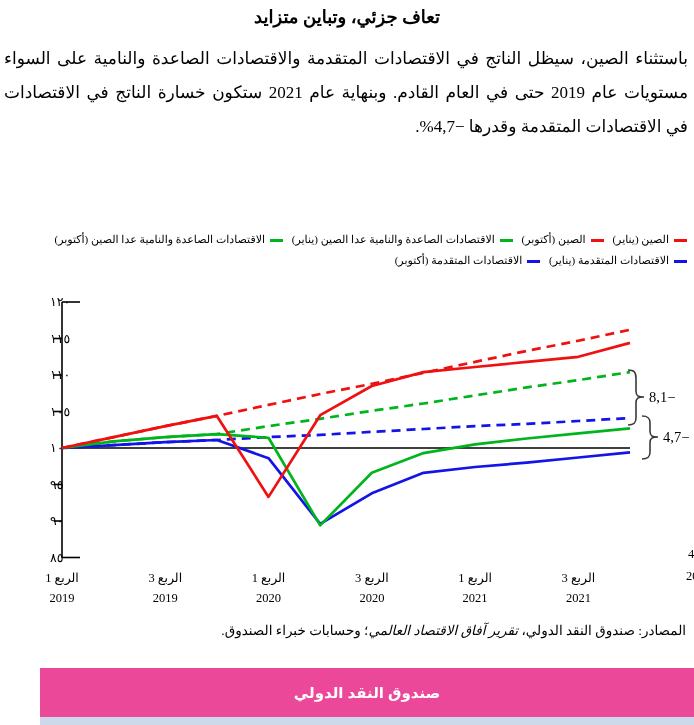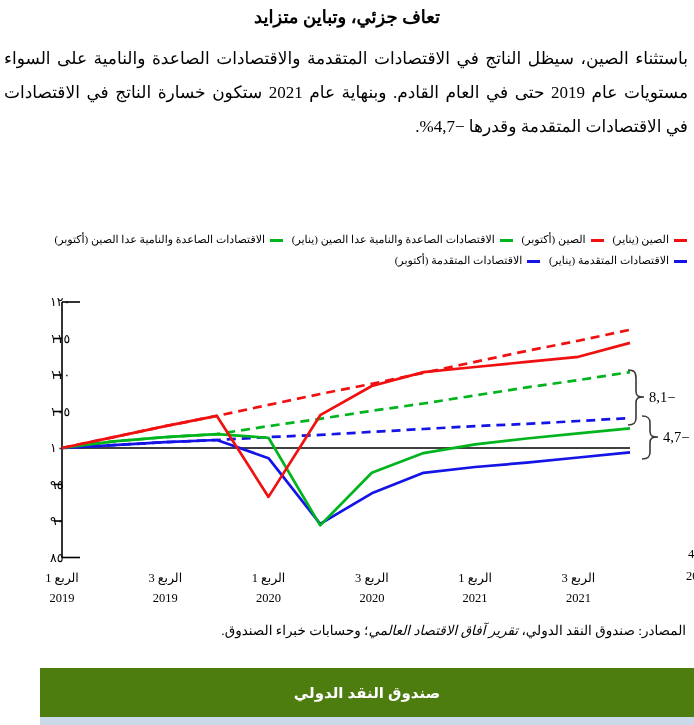--- a/index.html
+++ b/index.html
@@ -133,18 +133,18 @@
         <text class="rtl-text" x="688" y="268" text-anchor="end">الربع 4</text>
         <text x="686" y="290" text-anchor="end">2021</text>
       </g>
     </svg>
   </div>
 
   <div id="source-line">
     <span>المصادر: صندوق النقد الدولي، </span><span class="italic">تقرير آفاق الاقتصاد العالمي</span><span>؛ وحسابات خبراء الصندوق.</span>
   </div>
 
-  <div id="footer-banner" style="background: #4d7c0f;">
+  <div id="footer-banner" style="background: #ec4899;">
     <div class="banner-label">صندوق النقد الدولي</div>
   </div>
   <div id="footer-strip" style="background: rgb(204, 217, 234);"></div>
 
 </div>
 
 </body></html>

